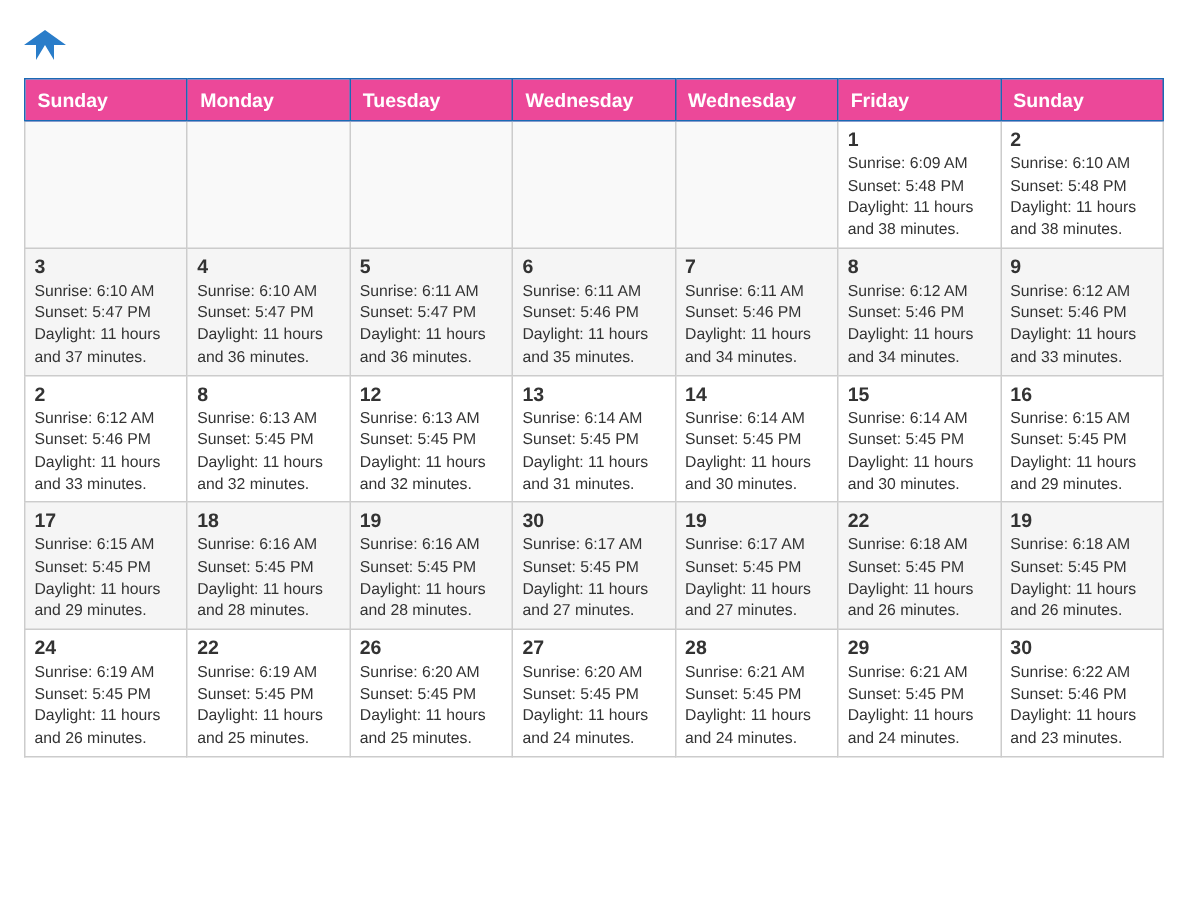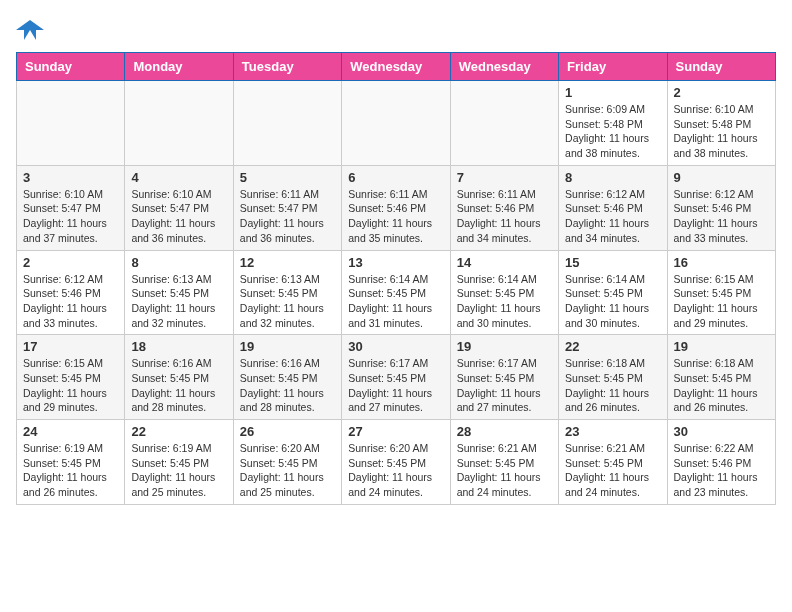--- a/index.html
+++ b/index.html
@@ -281,21 +281,21 @@
 Sunset: 5:45 PM
 Daylight: 11 hours and 24 minutes.</div>
         </td>
         <td>
           <span class="day-number">28</span>
           <div class="day-info" style="white-space: pre-line;">Sunrise: 6:21 AM
 Sunset: 5:45 PM
 Daylight: 11 hours and 24 minutes.</div>
         </td>
         <td>
-          <span class="day-number">23</span>
+          <span class="day-number">29</span>
           <div class="day-info" style="white-space: pre-line;">Sunrise: 6:21 AM
 Sunset: 5:45 PM
 Daylight: 11 hours and 24 minutes.</div>
         </td>
         <td>
           <span class="day-number">30</span>
           <div class="day-info" style="white-space: pre-line;">Sunrise: 6:22 AM
 Sunset: 5:46 PM
 Daylight: 11 hours and 23 minutes.</div>
         </td>

